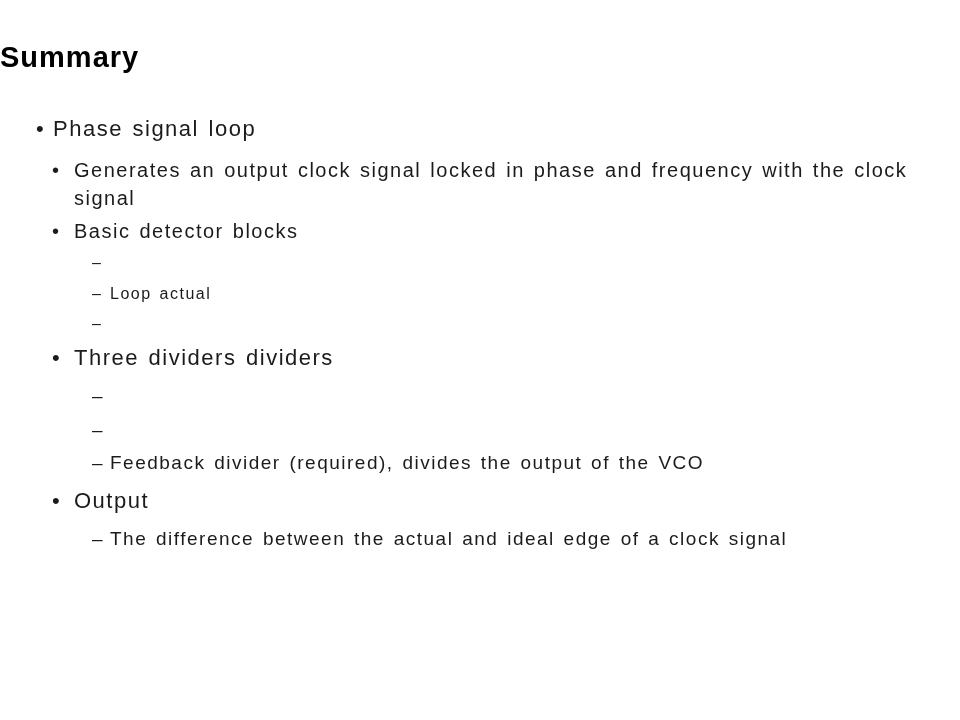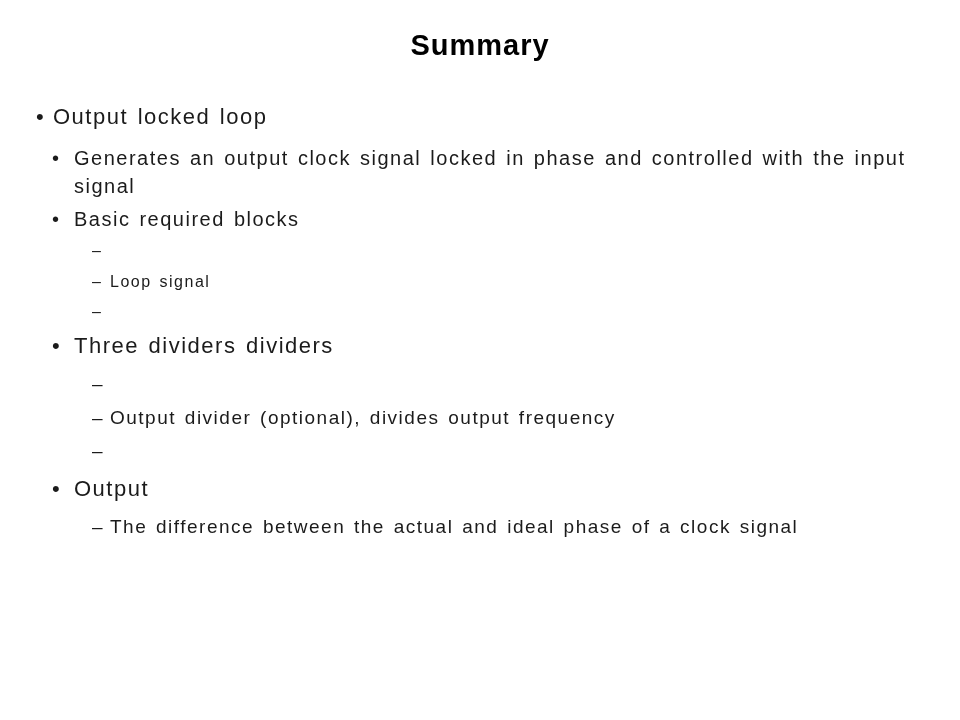--- a/index.html
+++ b/index.html
@@ -13,22 +13,22 @@
   .slide {
     width: 960px;
     height: 720px;
     background: #ffffff;
     font-family: "Liberation Sans", sans-serif;
     color: #1b1b1b;
     box-sizing: border-box;
   }
   .title {
     margin: 0;
-    padding-top: 28px;
-    text-align: center;
+    padding-top: 40px;
+    text-align: left;
     font-size: 29px;
     line-height: 34px;
     font-weight: bold;
     color: #000000;
     letter-spacing: 1px;
   }
   .content {
     margin-top: 41px;
   }
   .row {
@@ -70,68 +70,68 @@
 <body>
 
 <div class="slide">
 
   <h1 class="title">Summary</h1>
 
   <div class="content">
 
     <div class="row ind1 lvl1 mb14">
       <span class="marker">•</span>
-      <span class="text">Output locked loop</span>
+      <span class="text">Phase signal loop</span>
     </div>
 
     <div class="row ind2 lvl2 wrap mb5">
       <span class="marker">•</span>
-      <span class="text">Generates an output clock signal locked in phase and controlled with the input signal</span>
+      <span class="text">Generates an output clock signal locked in phase and frequency with the clock signal</span>
     </div>
 
     <div class="row ind2 lvl2 mb7">
       <span class="marker">•</span>
-      <span class="text">Basic required blocks</span>
+      <span class="text">Basic detector blocks</span>
     </div>
 
     <div class="row ind3 lvl3 mb10">
       <span class="marker">–</span>
     </div>
 
     <div class="row ind3 lvl3 mb9">
       <span class="marker">–</span>
-      <span class="text">Loop signal</span>
+      <span class="text">Loop actual</span>
     </div>
 
     <div class="row ind3 lvl3 mb10">
       <span class="marker">–</span>
     </div>
 
     <div class="row ind2 lvl2lg mb12">
       <span class="marker">•</span>
       <span class="text">Three dividers dividers</span>
     </div>
 
     <div class="row ind3 lvl3lg mb10">
       <span class="marker">–</span>
     </div>
 
     <div class="row ind3 lvl3lg mb9">
       <span class="marker">–</span>
-      <span class="text">Output divider (optional), divides output frequency</span>
     </div>
 
     <div class="row ind3 lvl3lg mb12">
       <span class="marker">–</span>
+      <span class="text">Feedback divider (required), divides the output of the VCO</span>
     </div>
 
     <div class="row ind2 lvl2lg mb12">
       <span class="marker">•</span>
       <span class="text">Output</span>
     </div>
 
     <div class="row ind3 lvl3lg">
       <span class="marker">–</span>
-      <span class="text">The difference between the actual and ideal phase of a clock signal</span>
+      <span class="text">The difference between the actual and ideal edge of a clock signal</span>
     </div>
 
   </div>
 </div>
 
 </body></html>

